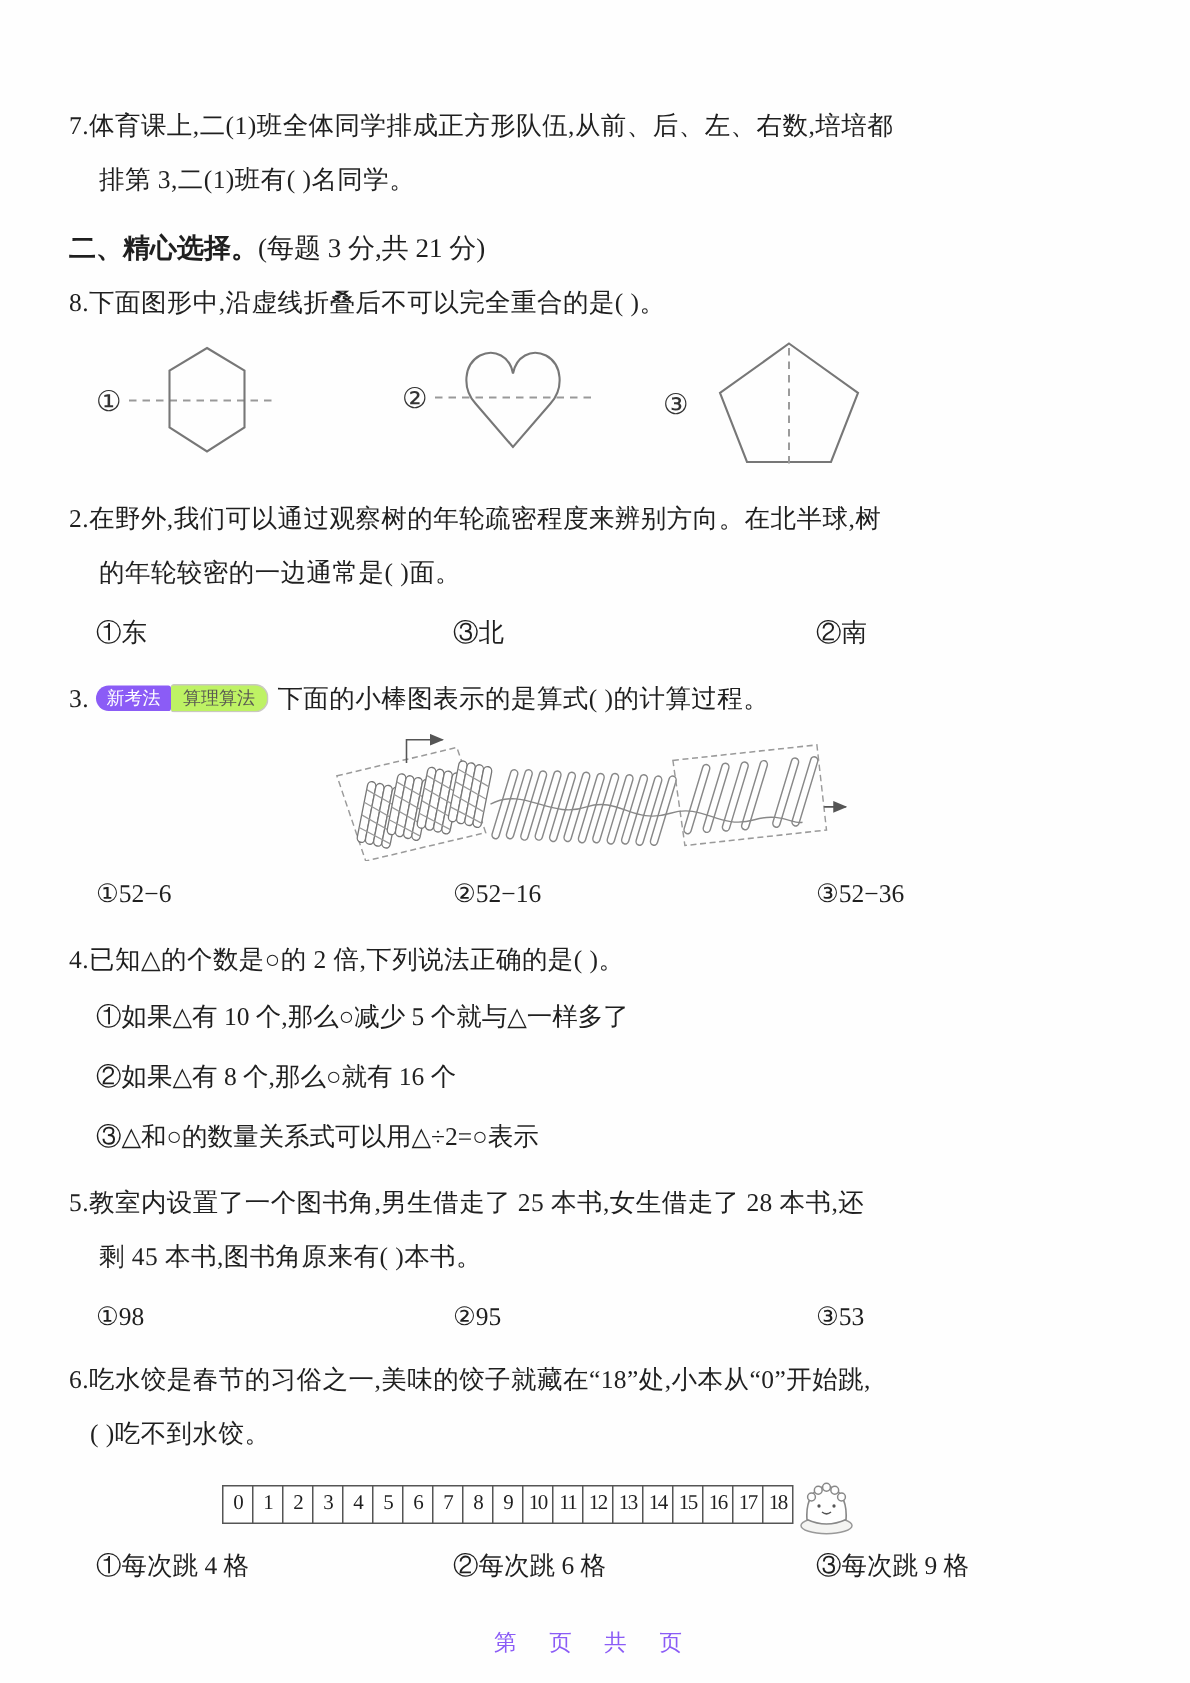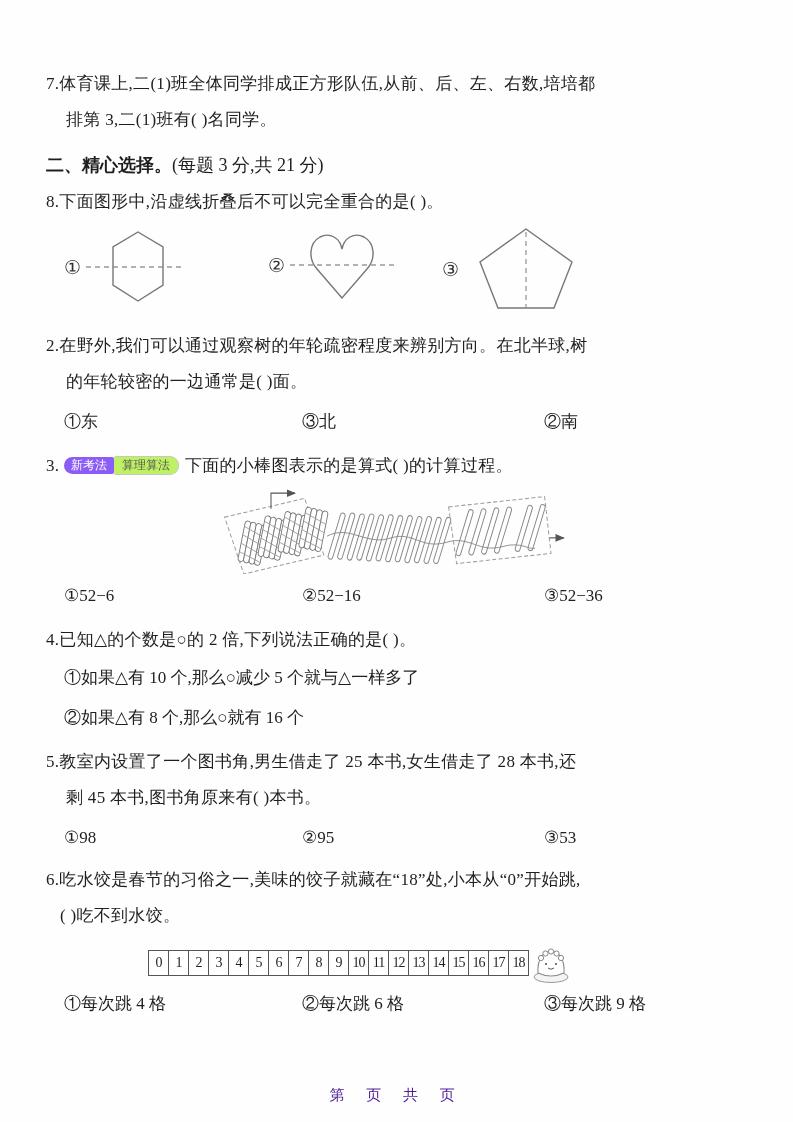--- a/index.html
+++ b/index.html
@@ -33,21 +33,21 @@
   .nlcell{
     width:19px;height:24px;border:1px solid #555;margin-left:-1px;
     display:flex;align-items:center;justify-content:center;
     font-size:14px;letter-spacing:-1px;background:#fff;
   }
   .nlcell:first-child{margin-left:0;}
   .dumpling{margin:0 0 -8px 2px;}
   .q6opts{margin-top:10px;}
   .footer{
     position:absolute;top:1086px;left:0;width:100%;text-align:center;
-    font-size:15px;letter-spacing:9px;color:#4c1d95;
+    font-size:15px;letter-spacing:9px;color:#8b5cf6;
   }
   svg{display:block;}
   .shape{fill:none;stroke:#777;stroke-width:1.4;}
   .fold{stroke:#999;stroke-width:1.3;stroke-dasharray:5 4;fill:none;}
   .circnum{font-size:19px;fill:#333;font-family:"Liberation Serif","DejaVu Serif",serif;}
   .dashbox{fill:none;stroke:#9a9a9a;stroke-width:1.2;stroke-dasharray:5 3;}
   .arrowline{fill:none;stroke:#555;stroke-width:1.3;}
   .wavy{fill:none;stroke:#888;stroke-width:1.1;}
 </style>
 </head>
@@ -149,20 +149,21 @@
 
   <div class="opts">
     <span>①52−6</span>
     <span>②52−16</span>
     <span>③52−36</span>
   </div>
 
   <div class="line" style="margin-top:8px">4.已知△的个数是○的 2 倍,下列说法正确的是(        )。</div>
   <div class="q4opt">①如果△有 10 个,那么○减少 5 个就与△一样多了</div>
   <div class="q4opt">②如果△有 8 个,那么○就有 16 个</div>
+  <div class="q4opt">③△和○的数量关系式可以用△÷2=○表示</div>
 
   <div class="line" style="margin-top:6px">5.教室内设置了一个图书角,男生借走了 25 本书,女生借走了 28 本书,还</div>
   <div class="line cont">剩 45 本书,图书角原来有(        )本书。</div>
   <div class="opts">
     <span>①98</span>
     <span>②95</span>
     <span>③53</span>
   </div>
 
   <div class="line" style="margin-top:6px">6.吃水饺是春节的习俗之一,美味的饺子就藏在“18”处,小本从“0”开始跳,</div>

